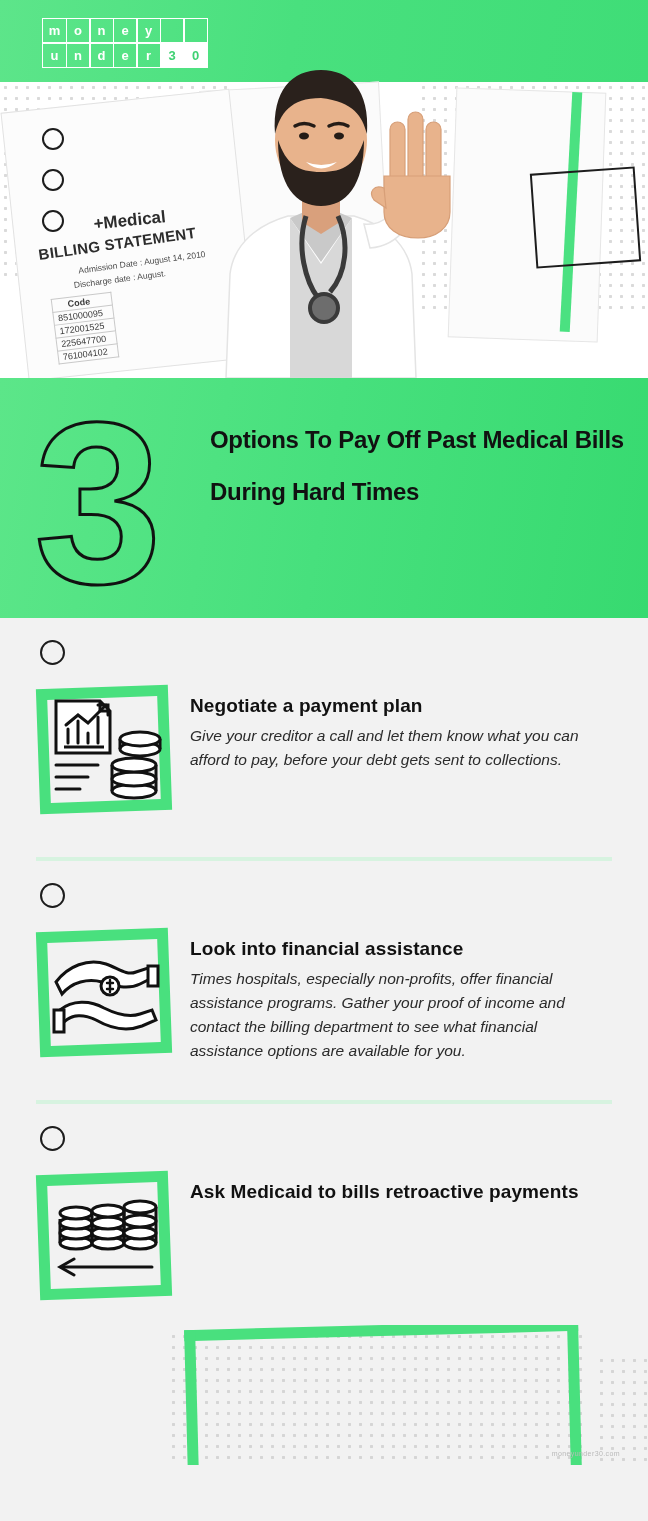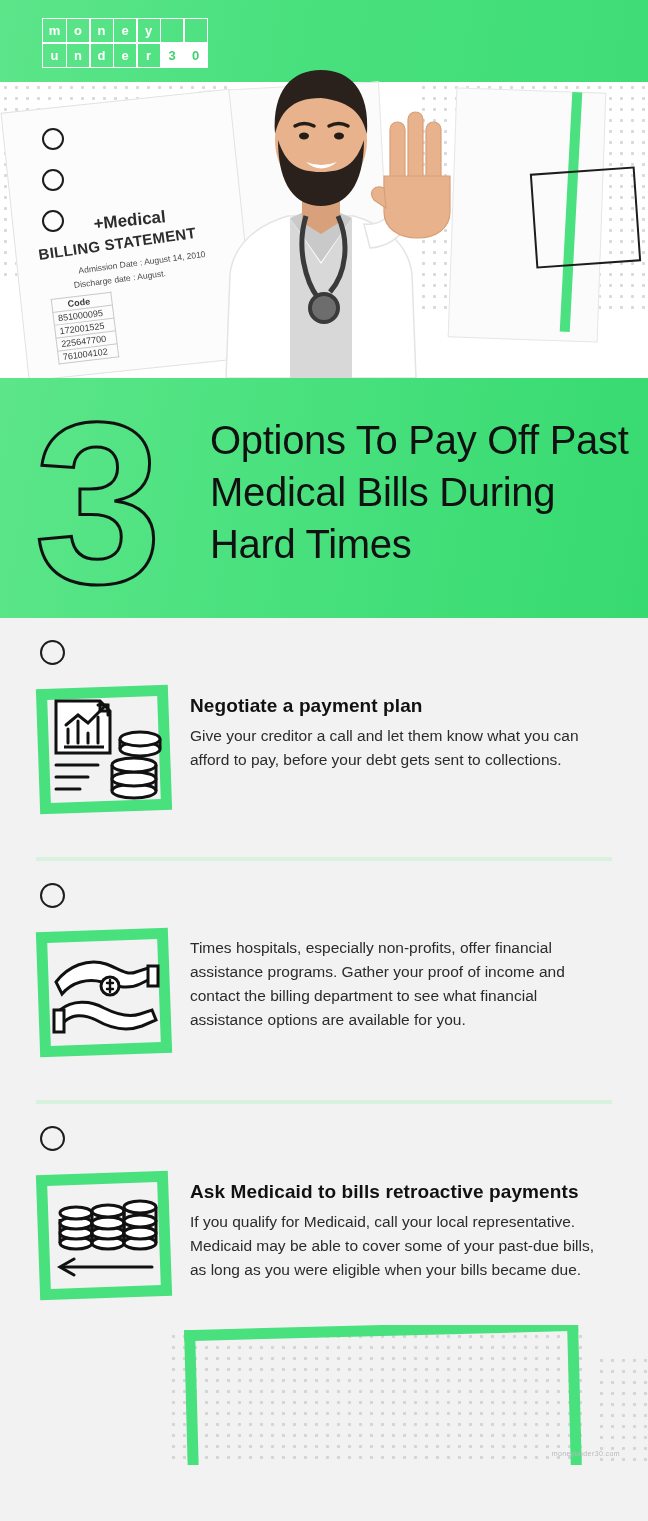--- a/index.html
+++ b/index.html
@@ -180,23 +180,23 @@
     font-weight: bold;
     color: transparent;
     -webkit-text-stroke: 3px #111;
     font-family: "Liberation Sans", sans-serif;
   }
   .title-text {
     position: absolute;
     left: 210px; top: 36px;
     width: 420px;
     color: #111;
-    font-size: 40px;
+    font-size: 24px;
     line-height: 52px;
-    font-weight: normal;
+    font-weight: bold;
     letter-spacing: -0.3px;
   }
 
   
   .steps { padding: 0; background: #f2f2f2; }
   .step {
     position: relative;
     padding: 22px 36px 10px 30px;
   }
   .step-bullet {
@@ -234,20 +234,21 @@
     font-weight: bold;
     color: #111;
     letter-spacing: .1px;
     line-height: 25px;
     margin-bottom: 6px;
   }
   .step-desc {
     font-size: 15.5px;
     line-height: 24px;
     color: #2b2b2b;
+    font-style: italic;
   }
   .divider {
     height: 4px;
     margin: 18px 36px 0 36px;
     background: #d7f3e0;
   }
 
   
   .footer {
     position: relative;
@@ -443,20 +444,21 @@
         <svg class="icon-art" viewBox="0 0 116 112">
           <path d="M8 44 C20 28 40 20 58 26 C70 30 78 38 88 34 L100 30 L104 40 L92 46 C80 52 66 48 54 44 C40 40 24 44 14 56 Z" fill="#ffffff" stroke="#111" stroke-width="3"></path>
           <path d="M100 28 H110 V48 H100 Z" fill="#ffffff" stroke="#111" stroke-width="3"></path>
           <circle cx="62" cy="48" r="9" fill="#ffffff" stroke="#111" stroke-width="3"></circle>
           <path d="M62 42 V54 M59 45 H65 M59 51 H65" stroke="#111" stroke-width="2.4" stroke-linecap="round"></path>
           <path d="M12 72 C24 62 42 62 56 70 C68 76 80 80 92 76 L104 72 L108 82 L94 88 C78 94 62 90 48 82 C36 76 24 76 16 84 Z" fill="#ffffff" stroke="#111" stroke-width="3"></path>
           <path d="M6 72 H16 V94 H6 Z" fill="#ffffff" stroke="#111" stroke-width="3"></path>
         </svg>
       </div>
       <div class="step-text">
+        <div class="step-title">Look into financial assistance</div>
         <div class="step-desc">Times hospitals, especially non-profits, offer financial assistance programs. Gather your proof of income and contact the billing department to see what financial assistance options are available for you.</div>
       </div>
     </div>
   </div>
 
   <div class="divider"></div>
 
   <div class="step">
     <div class="step-bullet"></div>
     <div class="step-body">
@@ -481,21 +483,20 @@
             <ellipse cx="92" cy="52" rx="16" ry="6"></ellipse>
             <ellipse cx="92" cy="40" rx="16" ry="6"></ellipse>
             <ellipse cx="92" cy="26" rx="16" ry="6"></ellipse>
           </g>
           <path d="M104 86 H14" stroke="#111" stroke-width="3" stroke-linecap="round"></path>
           <path d="M26 78 L12 86 L26 94" fill="none" stroke="#111" stroke-width="3" stroke-linecap="round"></path>
         </svg>
       </div>
       <div class="step-text">
         <div class="step-title">Ask Medicaid to bills retroactive payments</div>
-        <div class="step-desc">If you qualify for Medicaid, call your local representative. Medicaid may be able to cover some of your past-due bills, as long as you were eligible when your bills became due.</div>
       </div>
     </div>
   </div>
 </div>
 
 <div class="footer">
   <div class="footer-dots"></div>
   <div class="footer-dots-right"></div>
   <div class="footer-frame"></div>
   <div class="footer-credit">moneyunder30.com</div>

